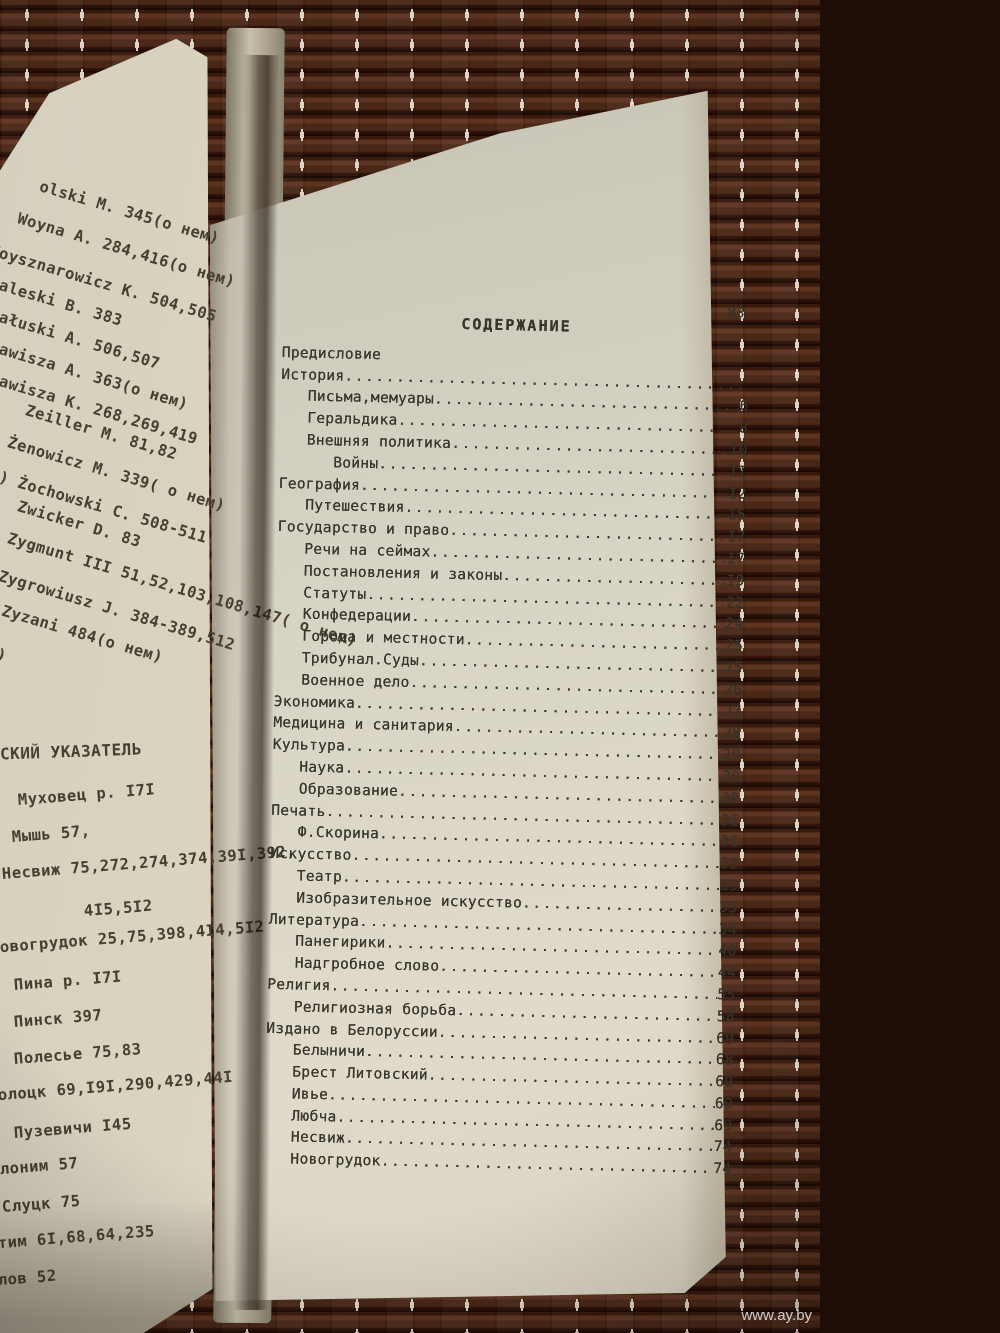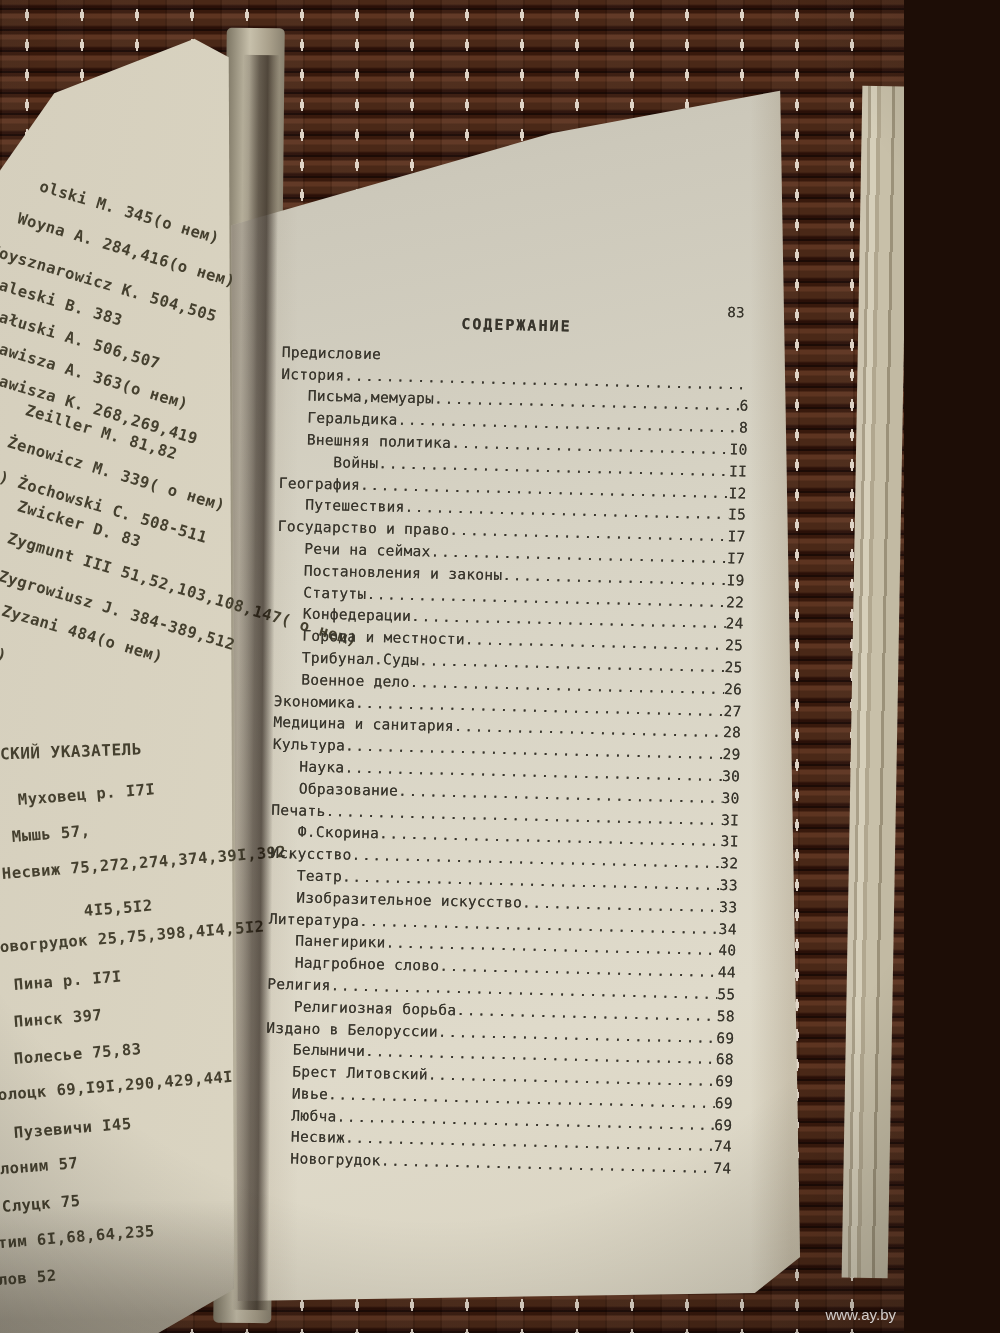--- a/index.html
+++ b/index.html
@@ -1,16 +1,16 @@
 <!DOCTYPE html>
 <html><head>
 <meta charset="utf-8">
 <style>
   html,body{margin:0;padding:0;background:#1d0d06;}
-  .photo{position:relative;width:904px;height:1333px;overflow:hidden;
+  .photo{position:relative;width:820px;height:1333px;overflow:hidden;
          font-family:"DejaVu Sans Mono",monospace;}
 
   
   .mat{position:absolute;inset:0;
     background-color:#3a1d11;
     background-image:
       radial-gradient(2.6px 9px at 27px 15px, rgba(235,225,212,.92) 0 64%, rgba(235,225,212,0) 70%),
       repeating-linear-gradient(0deg, rgba(0,0,0,.34) 0 2px, rgba(0,0,0,0) 2px 21px),
       repeating-linear-gradient(90deg, rgba(0,0,0,.10) 0 2px, rgba(255,255,255,.03) 2px 28px, rgba(0,0,0,.12) 28px 30px, rgba(255,255,255,0) 30px 55px),
       repeating-linear-gradient(0deg, #2a1008 0 4px, #4a2817 6px 12px, #5d3420 13px 17px, #38190c 18px 21px);

